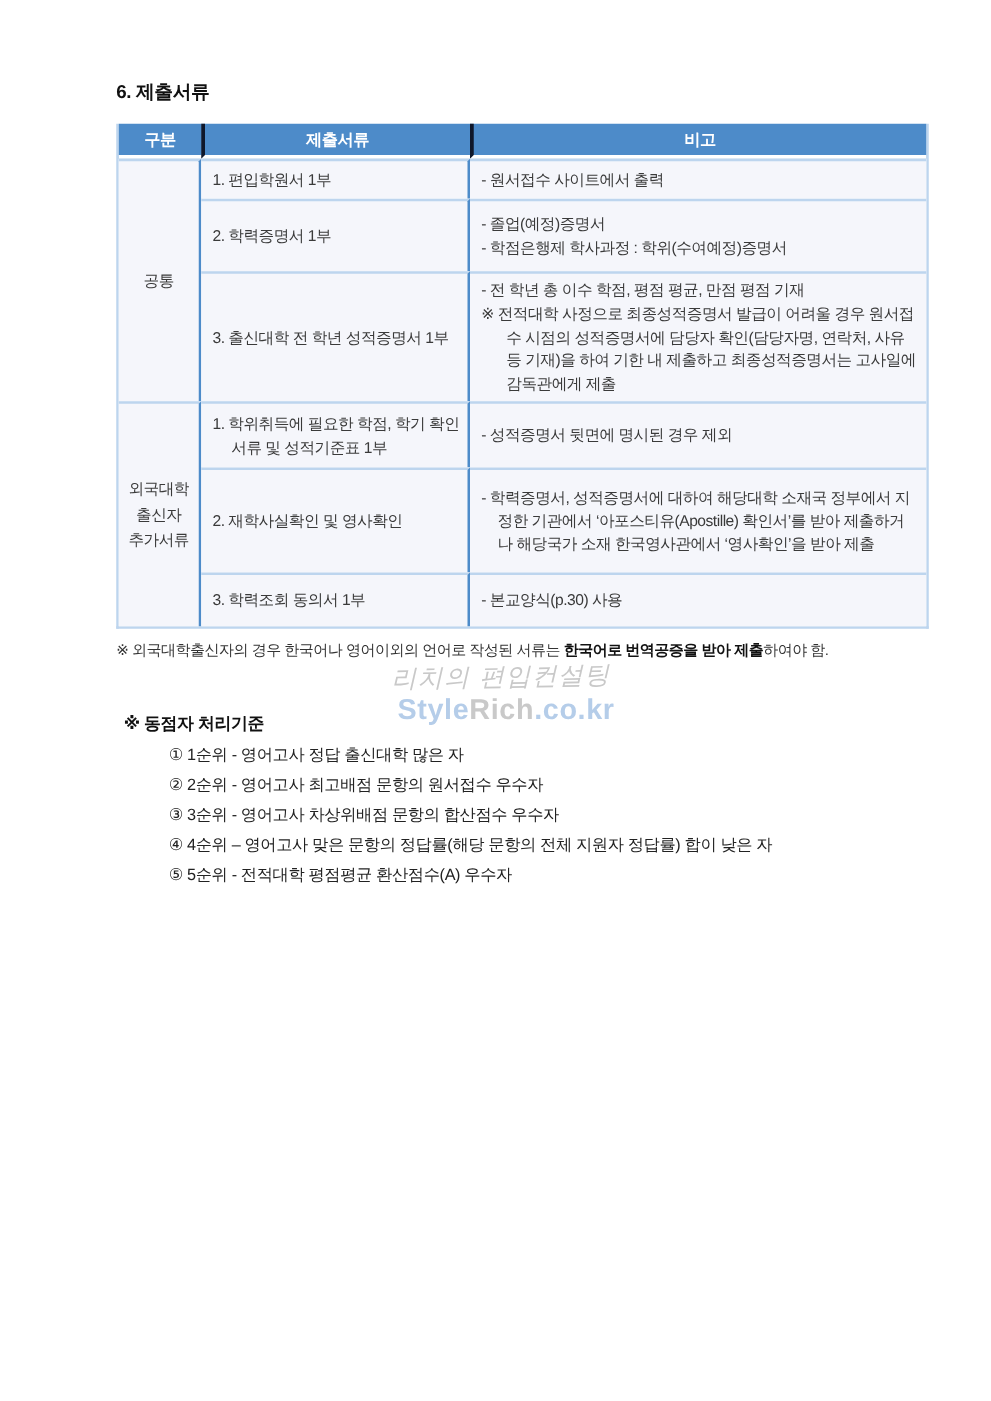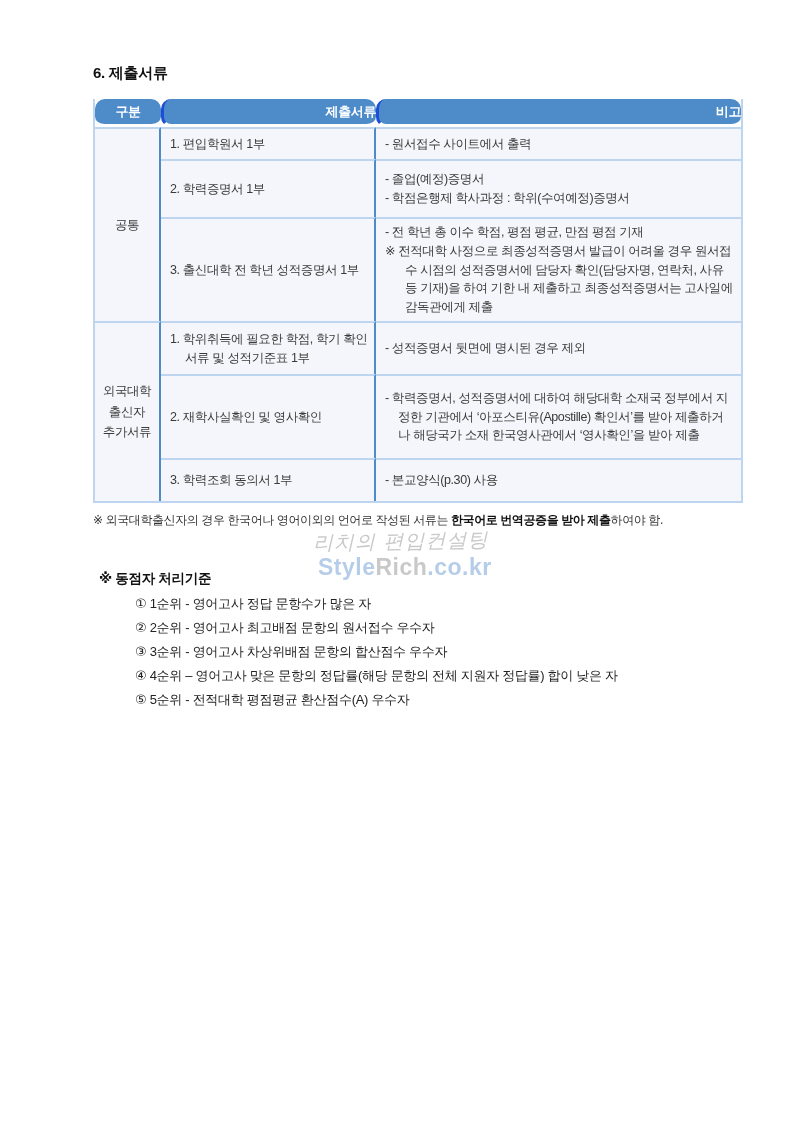--- a/index.html
+++ b/index.html
@@ -42,23 +42,22 @@
   col.c3 { width: 365px; }
   th {
     background: var(--header-bg);
     color: #ffffff;
     font-weight: bold;
     font-size: 13px;
     height: 28px;
     text-align: center;
     vertical-align: middle;
     border-bottom: 3px solid #ffffff;
-    border-radius: 10px;
-  }
-  th + th { border-left: 3px solid #1d4ed8; text-align: right; }
+  }
+  th + th { border-left: 3px solid #0f172a; }
   td {
     background: var(--cell-bg);
     border-top: 2px solid var(--h-border);
     vertical-align: middle;
     color: #3a3a3a;
   }
   td.cat {
     text-align: center;
     white-space: pre-line;
     border-right: 2px solid var(--v-border);
@@ -208,21 +207,21 @@
             </td>
           </tr>
         </tbody>
     </table>
 
     <div class="footnote"><span>※ 외국대학출신자의 경우 한국어나 영어이외의 언어로 작성된 서류는 </span><b>한국어로 번역공증을 받아 제출</b><span>하여야 함.</span></div>
 
     <div class="tiebreaker">
       <div class="tiebreaker-heading">※ 동점자 처리기준</div>
       <div>
-          <div class="tiebreaker-item">① 1순위 - 영어고사 정답 문항수가 많은 자</div>
+          <div class="tiebreaker-item">① 1순위 - 영어고사 정답 출신대학 많은 자</div>
           <div class="tiebreaker-item">② 2순위 - 영어고사 최고배점 문항의 원서접수 우수자</div>
           <div class="tiebreaker-item">③ 3순위 - 영어고사 차상위배점 문항의 합산점수 우수자</div>
           <div class="tiebreaker-item">④ 4순위 – 영어고사 맞은 문항의 정답률(해당 문항의 전체 지원자 정답률) 합이 낮은 자</div>
           <div class="tiebreaker-item">⑤ 5순위 - 전적대학 평점평균 환산점수(A) 우수자</div>
         </div>
     </div>
 
   </div>
 
   <div class="watermark-script">리치의 편입컨설팅</div>

